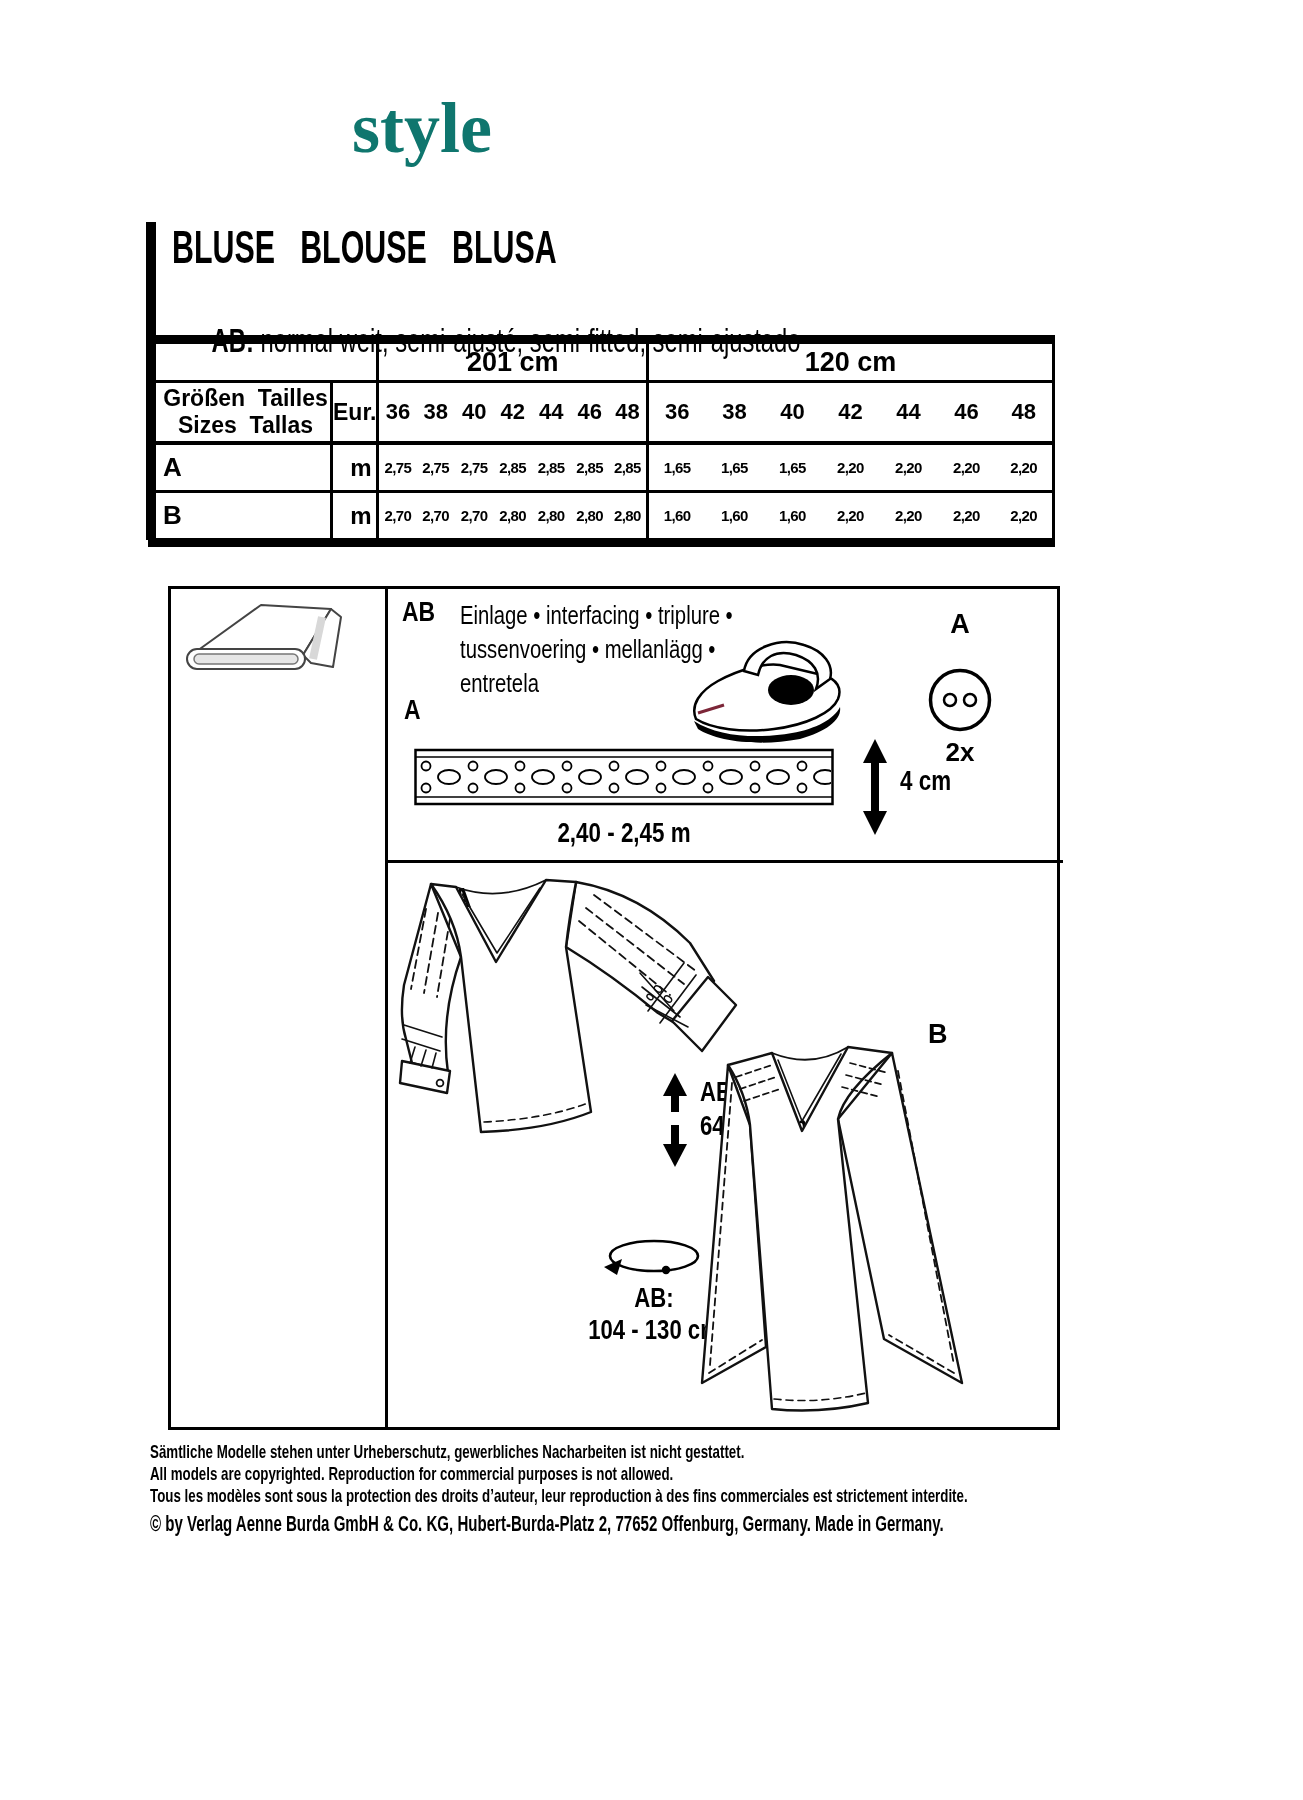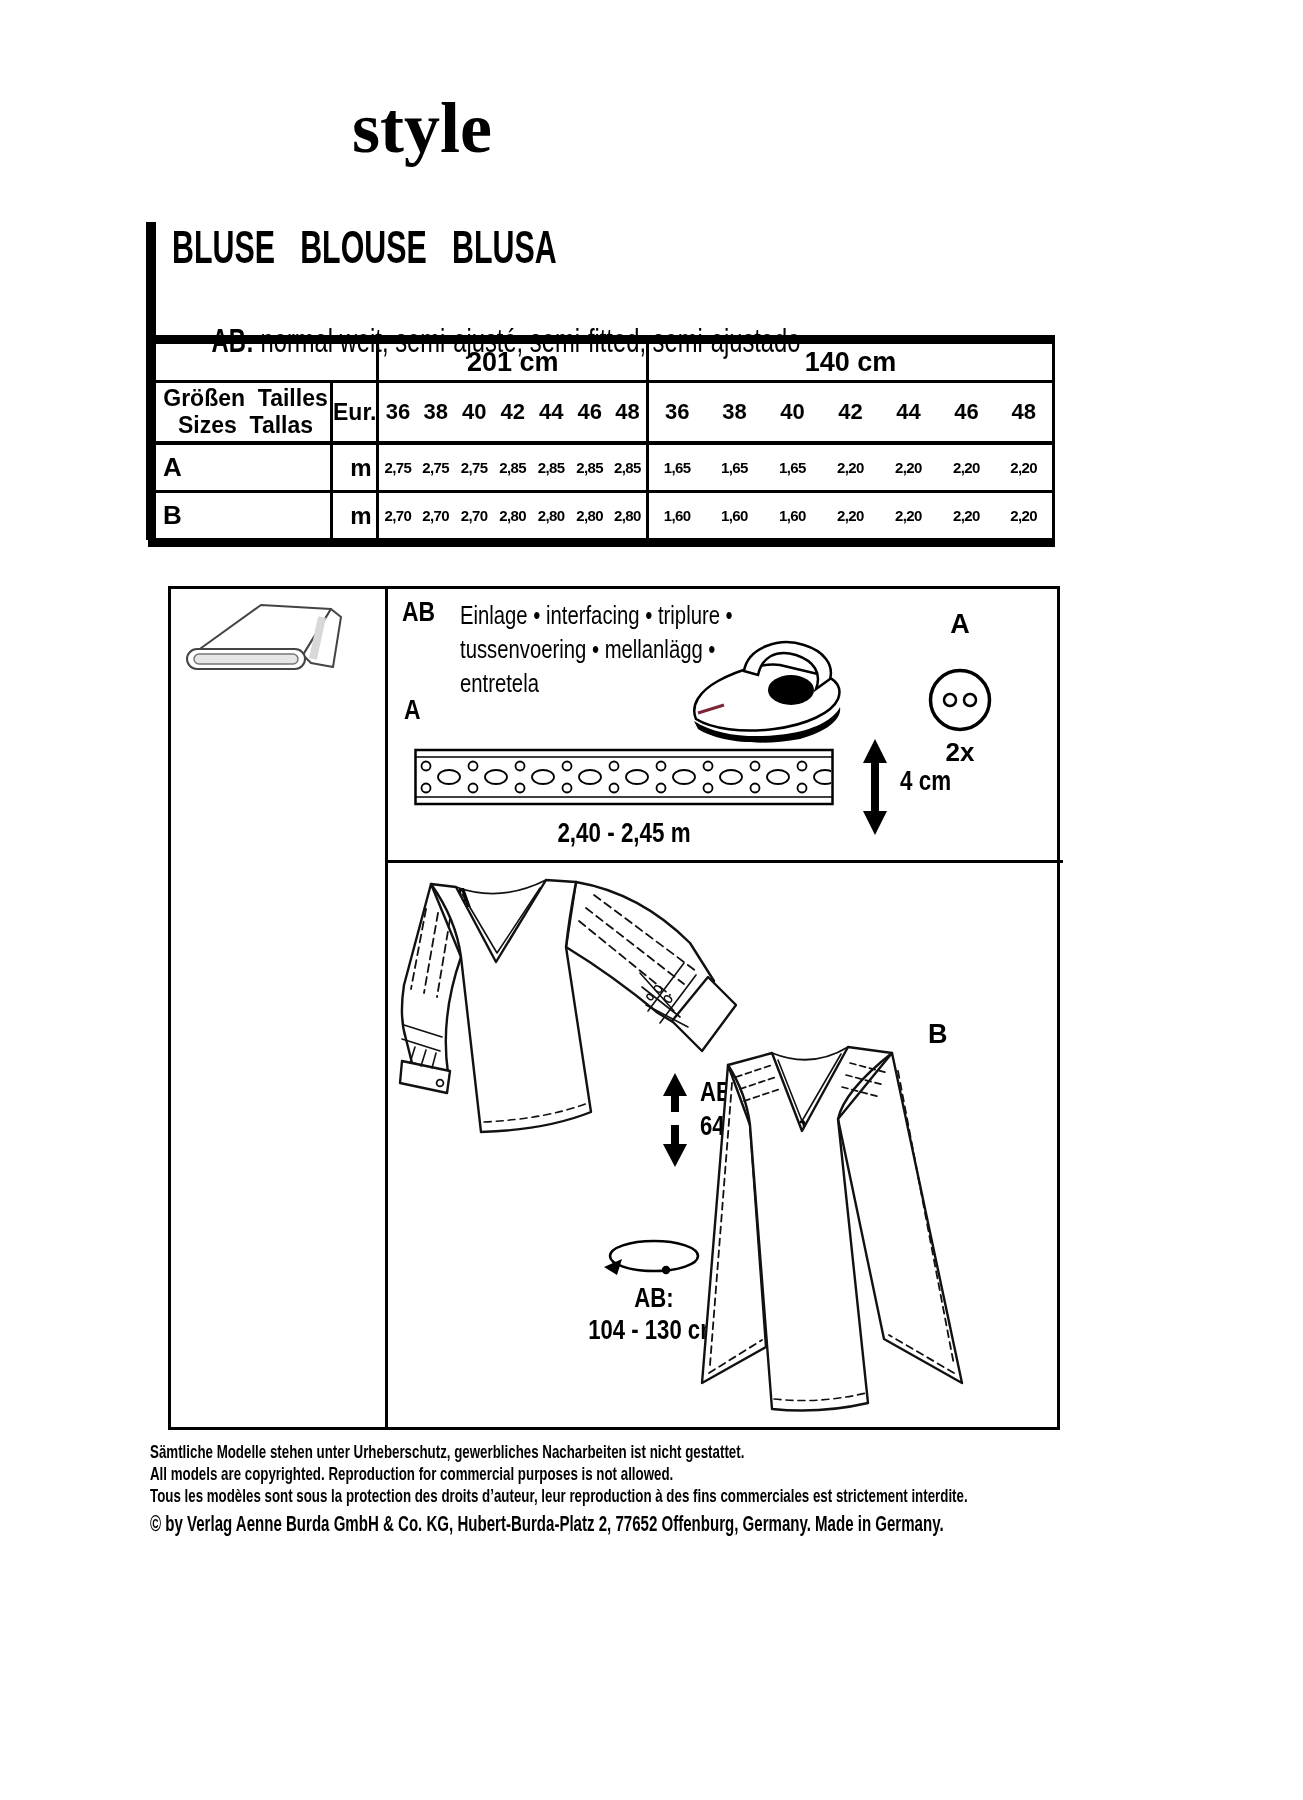--- a/index.html
+++ b/index.html
@@ -45,21 +45,21 @@
   .int-line{font-size:26px;line-height:34px;}
   .footer-sm{font-size:18.5px;line-height:22px;}
   .footer-lg{font-size:21.5px;line-height:26px;}
   svg{display:block;}
 </style>
 </head>
 <body>
 
 <div class="page">
 
-  <div class="abs style" style="left:352px;top:92px;color:#000000;">style</div>
+  <div class="abs style" style="left:352px;top:92px;color:#0f766e;">style</div>
 
   <div class="abs" style="left:146px;top:222px;width:10px;height:318px;background:#000;"></div>
   <div class="abs" style="left:172px;top:291px;">
     <span class="cx subtitle" style="--sx:.72;">
       <b>AB:</b><span> </span><span>normal weit, semi-ajusté, semi-fitted, semi-ajustado</span>
     </span>
   </div>
   <div class="abs" style="left:172px;top:224px;">
     <span class="cx title-main" style="--sx:.66;">BLUSE   BLOUSE   BLUSA</span>
   </div>
@@ -81,21 +81,21 @@
           <col style="width:58px">
           <col style="width:58px">
           <col style="width:58px">
           <col style="width:58px">
           <col style="width:58px">
       </colgroup>
       <tbody>
           <tr class="r1">
         <td colspan="2" class="vr"></td>
         <td colspan="7" class="vr gh">201 cm</td>
-        <td colspan="7" class="gh">140 cm</td>
+        <td colspan="7" class="gh">120 cm</td>
       </tr>
       <tr class="r2">
         <td class="vr lbl">Größen  Tailles
 Sizes  Tallas</td>
         <td class="vr eur">Eur.</td>
         <td class="sz">36</td>
         <td class="sz">38</td>
         <td class="sz">40</td>
         <td class="sz">42</td>
         <td class="sz">44</td>

